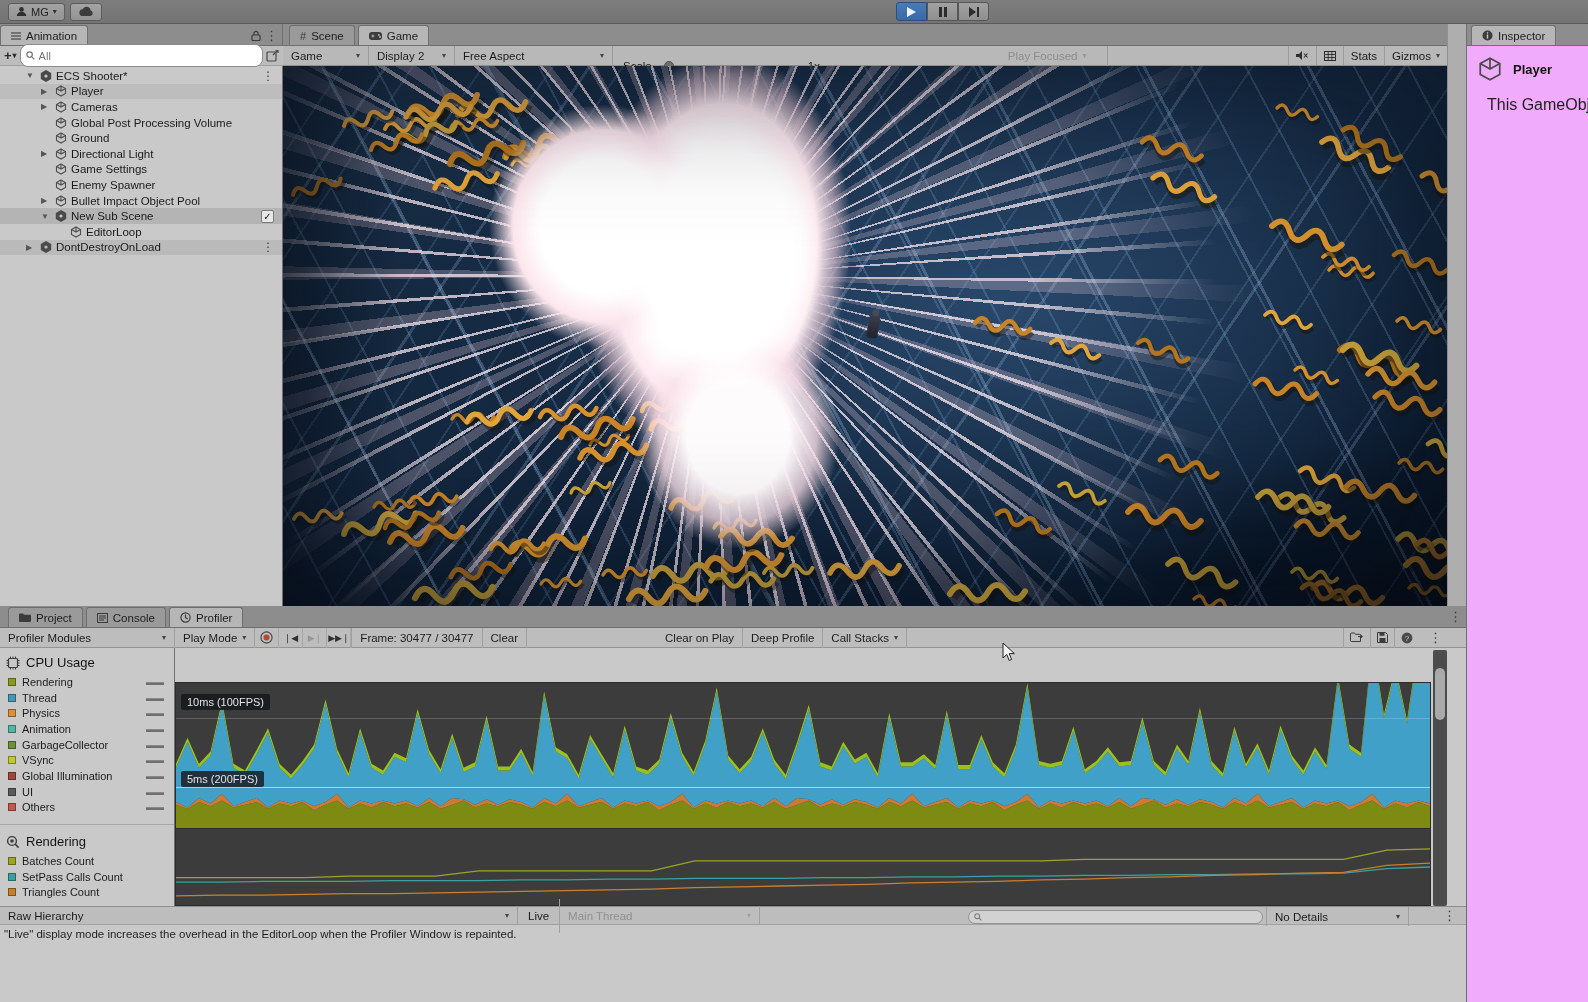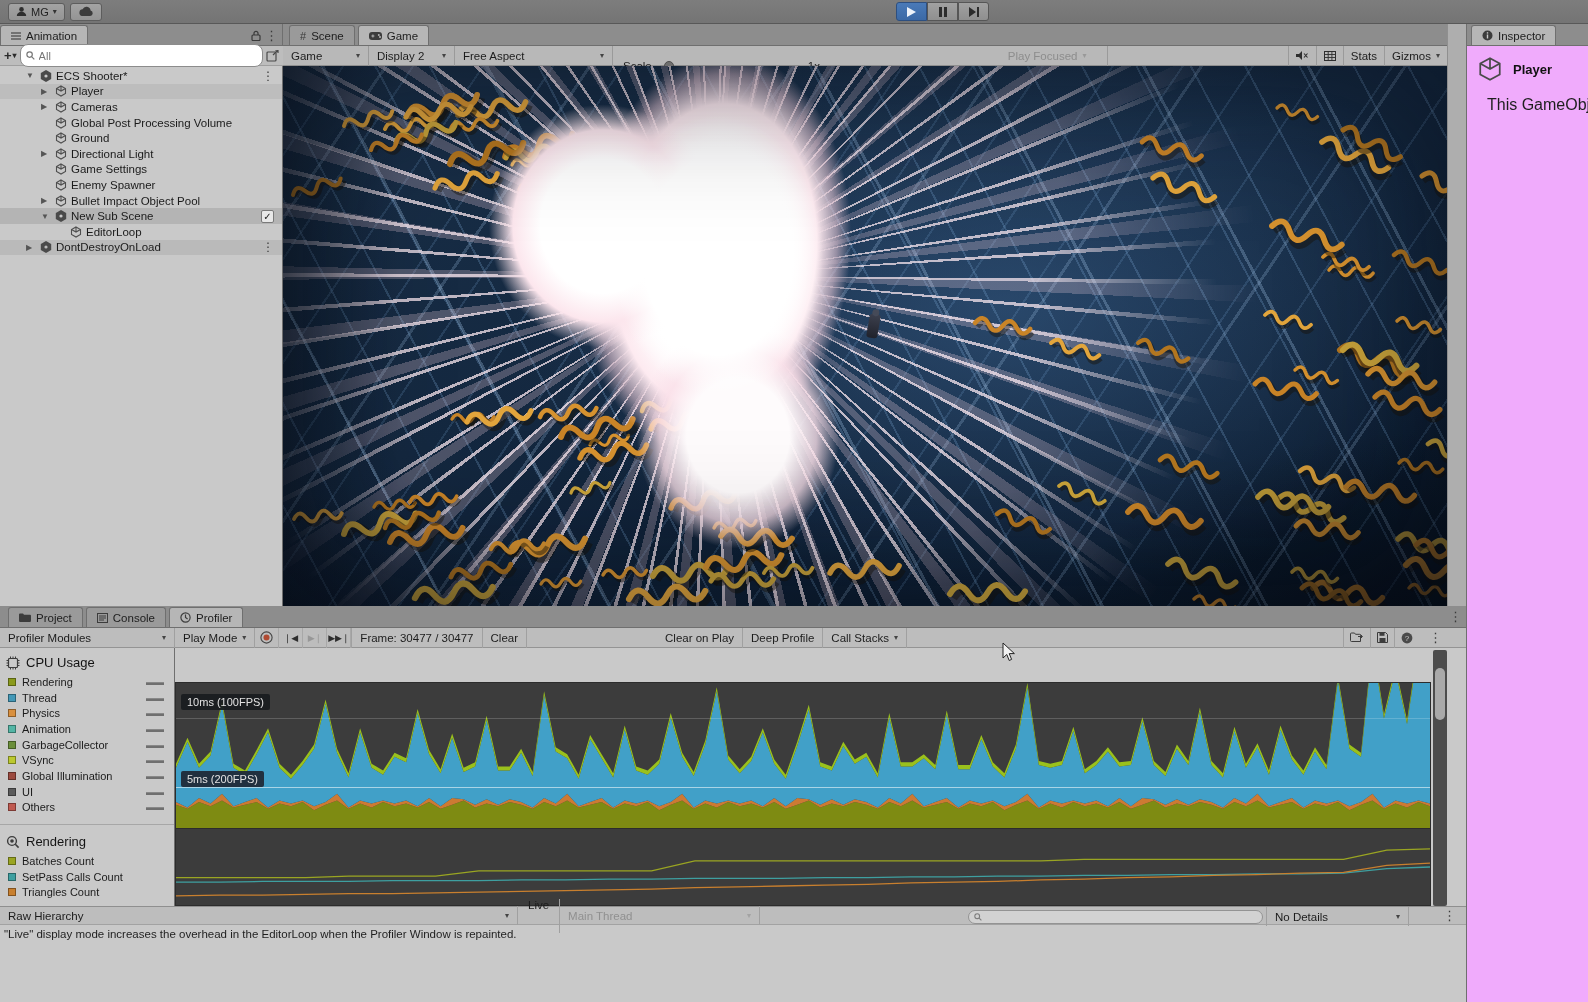--- a/index.html
+++ b/index.html
@@ -146,21 +146,21 @@
   .rchart { position:absolute; left:175px; top:222px; width:1256px; height:78px; background:#3c3c3c;
             border:1px solid #2c2c2c; }
   .vscroll { position:absolute; left:1433px; top:44px; width:14px; height:256px; background:#4c4c4c; border-radius:2px; }
   .vscroll .thumb { position:absolute; left:2px; top:18px; width:10px; height:52px; background:#a9a9a9; border-radius:5px; }
 
   .pfooter { position:absolute; left:0; top:300px; width:1466px; height:19px; background:#bdbdbd;
              border-top:1px solid #8f8f8f; border-bottom:1px solid #a2a2a2; display:flex; align-items:center;
              font-size:11.5px; color:#1c1c1c; }
   .pfooter .fdd { width:518px; height:19px; display:flex; align-items:center; justify-content:space-between;
                   padding:0 8px; border-right:1px solid #a0a0a0; }
-  .pfooter .live { padding:0 10px; height:34px; display:flex; border-right:1px solid #a0a0a0; }
+  .pfooter .live { padding:0 10px; height:34px; display:flex; align-items:center; border-right:1px solid #a0a0a0; }
   .pfooter .thread { width:200px; height:19px; display:flex; align-items:center; justify-content:space-between;
                      padding:0 8px; color:#909090; border-right:1px solid #a0a0a0; }
   .fsearch { position:absolute; left:968px; top:2.5px; width:295px; height:14px; background:#d2d2d2;
              border:1px solid #939393; border-radius:8px; display:flex; align-items:center; padding:0 5px; gap:4px; }
   .fsearch input { border:none; background:transparent; outline:none; width:100%; font-size:10px; }
   .ndetails { position:absolute; left:1266px; top:0; width:143px; height:19px; display:flex; align-items:center;
               justify-content:space-between; padding:0 8px; border-left:1px solid #a0a0a0; border-right:1px solid #a0a0a0; }
   .statusarea { position:absolute; left:0; top:320px; width:1466px; font-size:11.5px; color:#1f1f1f; }
   .statusarea div { padding:1.5px 4px; white-space:nowrap; }
 

